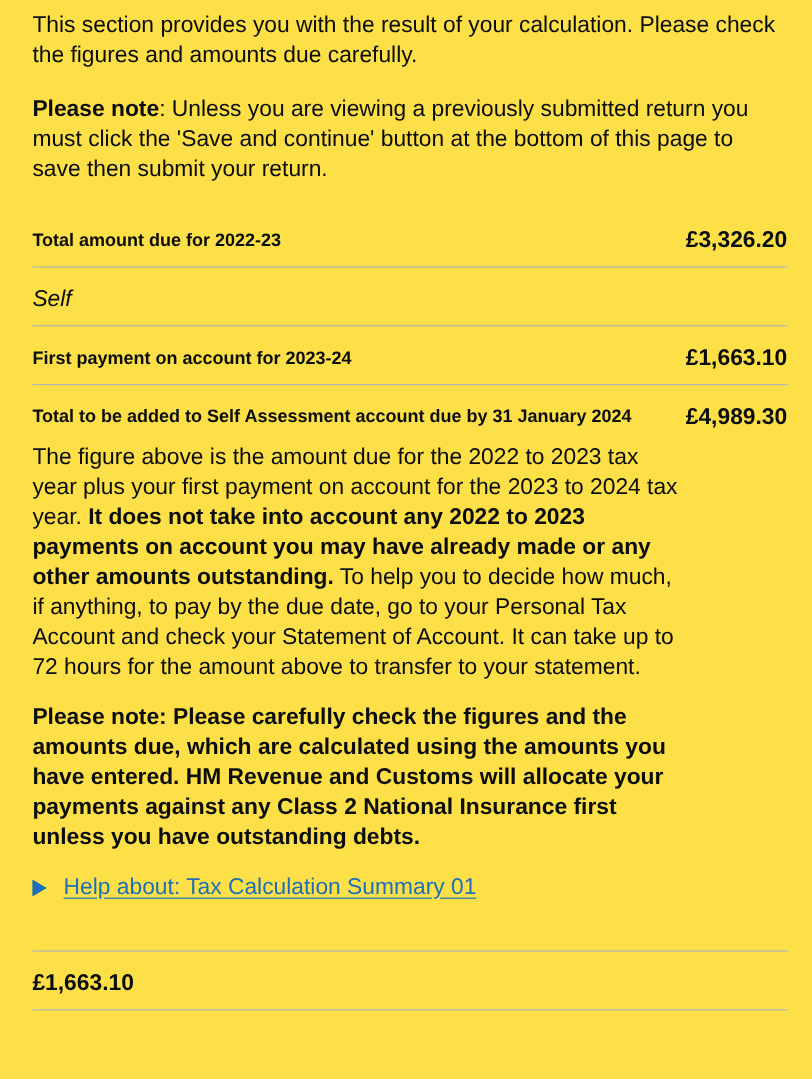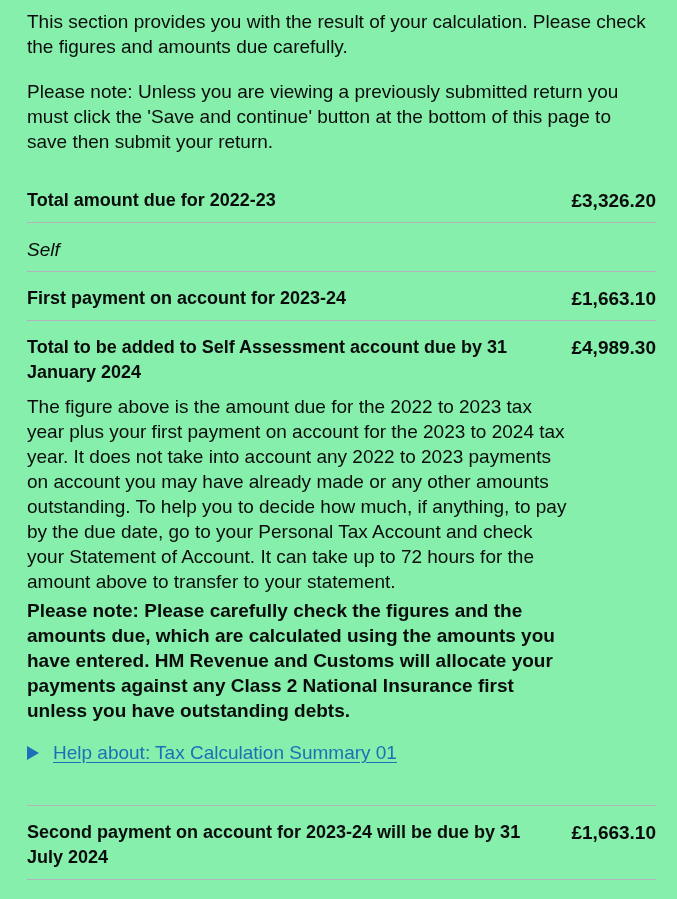--- a/index.html
+++ b/index.html
@@ -8,37 +8,37 @@
     font-family: "Liberation Sans", sans-serif;
     font-size: 19px;
     line-height: 25px;
     color: #0b0c0c;
   }
   .page {
     width: 677px;
     height: 899px;
     padding: 9px 21px 0 27px;
     overflow: hidden;
-    background: #86efac;
+    background: #fde047;
   }
   p { margin: 0 0 20px 0; }
   .intro-para { margin-bottom: 20px; }
   .narrow { max-width: 540px; }
-  .bold { font-weight: normal; }
+  .bold { font-weight: bold; }
 
   .calc-row {
     display: flex;
     justify-content: space-between;
     align-items: flex-start;
     gap: 12px;
     border-bottom: 1px solid #b1b4b6;
     padding: 14px 0 9px 0;
   }
   .calc-row .row-label {
-    font-size: 18px;
+    font-size: 15px;
     font-weight: bold;
     margin: 0;
     line-height: 25px;
     max-width: 545px;
   }
   .calc-row .row-amount {
     font-weight: bold;
     white-space: nowrap;
     text-align: left;
   }
@@ -49,21 +49,21 @@
   .calc-row.no-border {
     border-bottom: none;
     padding-bottom: 0;
     margin-bottom: 9px;
   }
   .calc-row.top-border {
     border-top: 1px solid #b1b4b6;
     margin-top: 40px;
   }
 
-  .explanation-para { margin-bottom: 4px; }
+  .explanation-para { margin-bottom: 16px; }
   .warning-para { font-weight: bold; margin-bottom: 17px; }
 
   .details-summary {
     display: flex;
     align-items: center;
     gap: 14px;
     margin: 0 0 2px 0;
     cursor: pointer;
     padding-left: 0;
   }
@@ -114,17 +114,16 @@
   <p class="narrow explanation-para"><span>The figure above is the amount due for the 2022 to 2023 tax year plus your first payment on account for the 2023 to 2024 tax year. </span><span class="bold">It does not take into account any 2022 to 2023 payments on account you may have already made or any other amounts outstanding.</span><span> To help you to decide how much, if anything, to pay by the due date, go to your Personal Tax Account and check your Statement of Account. It can take up to 72 hours for the amount above to transfer to your statement.</span></p>
 
   <p class="narrow warning-para">Please note: Please carefully check the figures and the amounts due, which are calculated using the amounts you have entered. HM Revenue and Customs will allocate your payments against any Class 2 National Insurance first unless you have outstanding debts.</p>
 
   <div class="details-summary">
     <span class="triangle-icon"></span>
     <a class="help-link">Help about: Tax Calculation Summary 01</a>
   </div>
 
   <div class="calc-row top-border">
-    <h2 class="row-label">Second payment on account for 2023-24 will be due by 31 July 2024</h2>
     <span class="row-amount">£1,663.10</span>
   </div>
 
 </div>
 
 </body></html>

